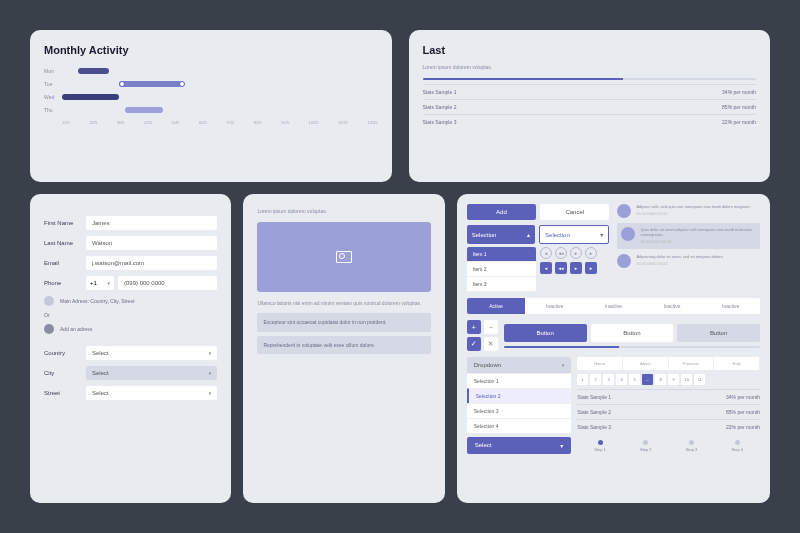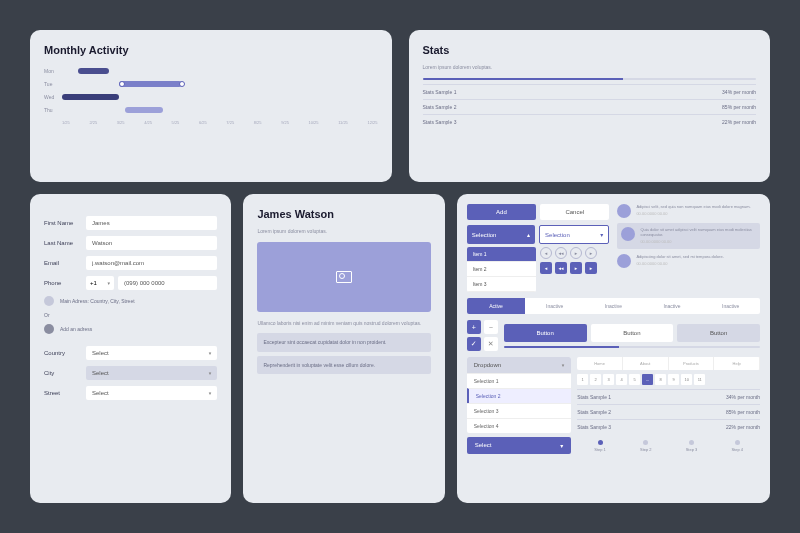--- a/index.html
+++ b/index.html
@@ -139,21 +139,21 @@
             <span>7/25</span>
             <span>8/25</span>
             <span>9/25</span>
             <span>10/25</span>
             <span>11/25</span>
             <span>12/25</span>
       </div>
     </div>
   </div>
   <div class="card">
-    <h3>Stats</h3>
+    <h3>Last</h3>
     <div class="sub">Lorem ipsum dolorem voluptas.</div>
     <div class="stat-bar">
           <div class="stat-fill" style="width:60%"></div>
         </div>
     <div class="stat-row">
           <span>Stats Sample 1</span>
           <span>34% per month</span>
         </div>
     <div class="stat-row">
           <span>Stats Sample 2</span>
@@ -218,21 +218,20 @@
     <div class="field">
           <label>Street</label>
           <div class="select">
             <span>Select</span>
             <span class="caret">▾</span>
           </div>
         </div>
   </div>
 
   <div class="card">
-    <h3>James Watson</h3>
     <div class="sub">Lorem ipsum dolorem voluptas.</div>
     <div class="profile-img">
           <div class="img-icon"></div>
         </div>
     <div class="para">Ullamco laboris nisi enim ad minim veniam quis nostrud dolorem voluptas.</div>
     <div class="quote">Excepteur sint occaecat cupidatat dolor in non proident.</div>
     <div class="quote">Reprehenderit in voluptate velit esse cillum dolore.</div>
   </div>
 
   <div class="card" style="padding:10px">

